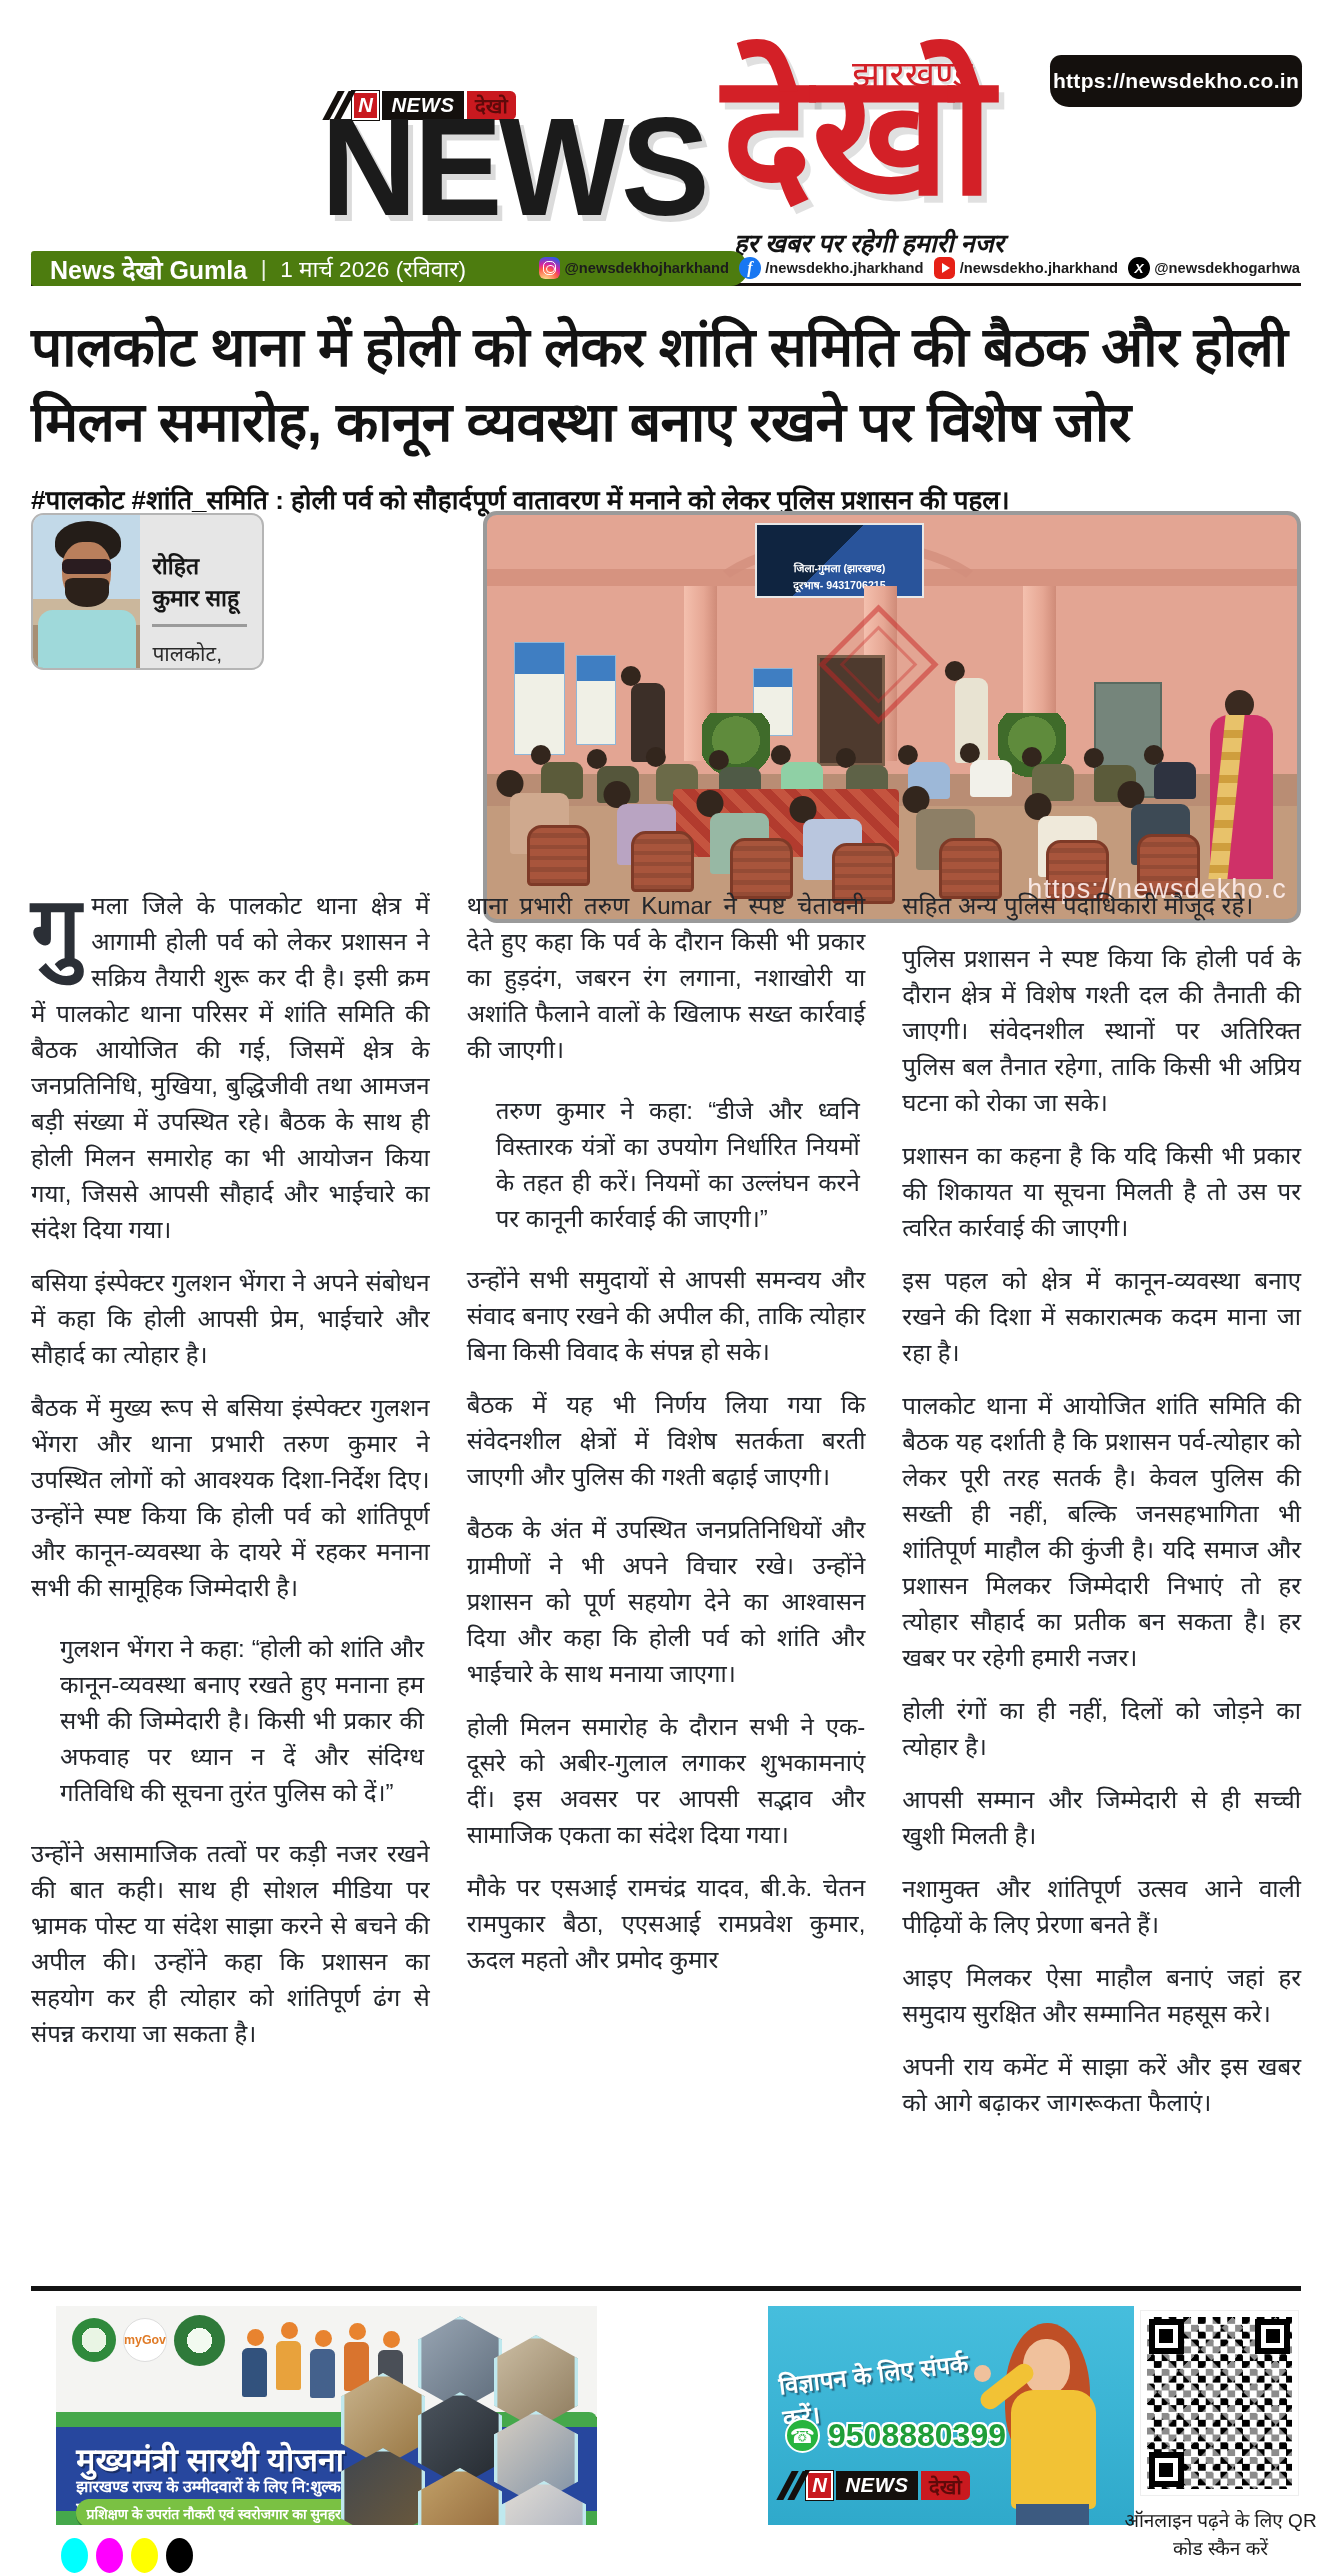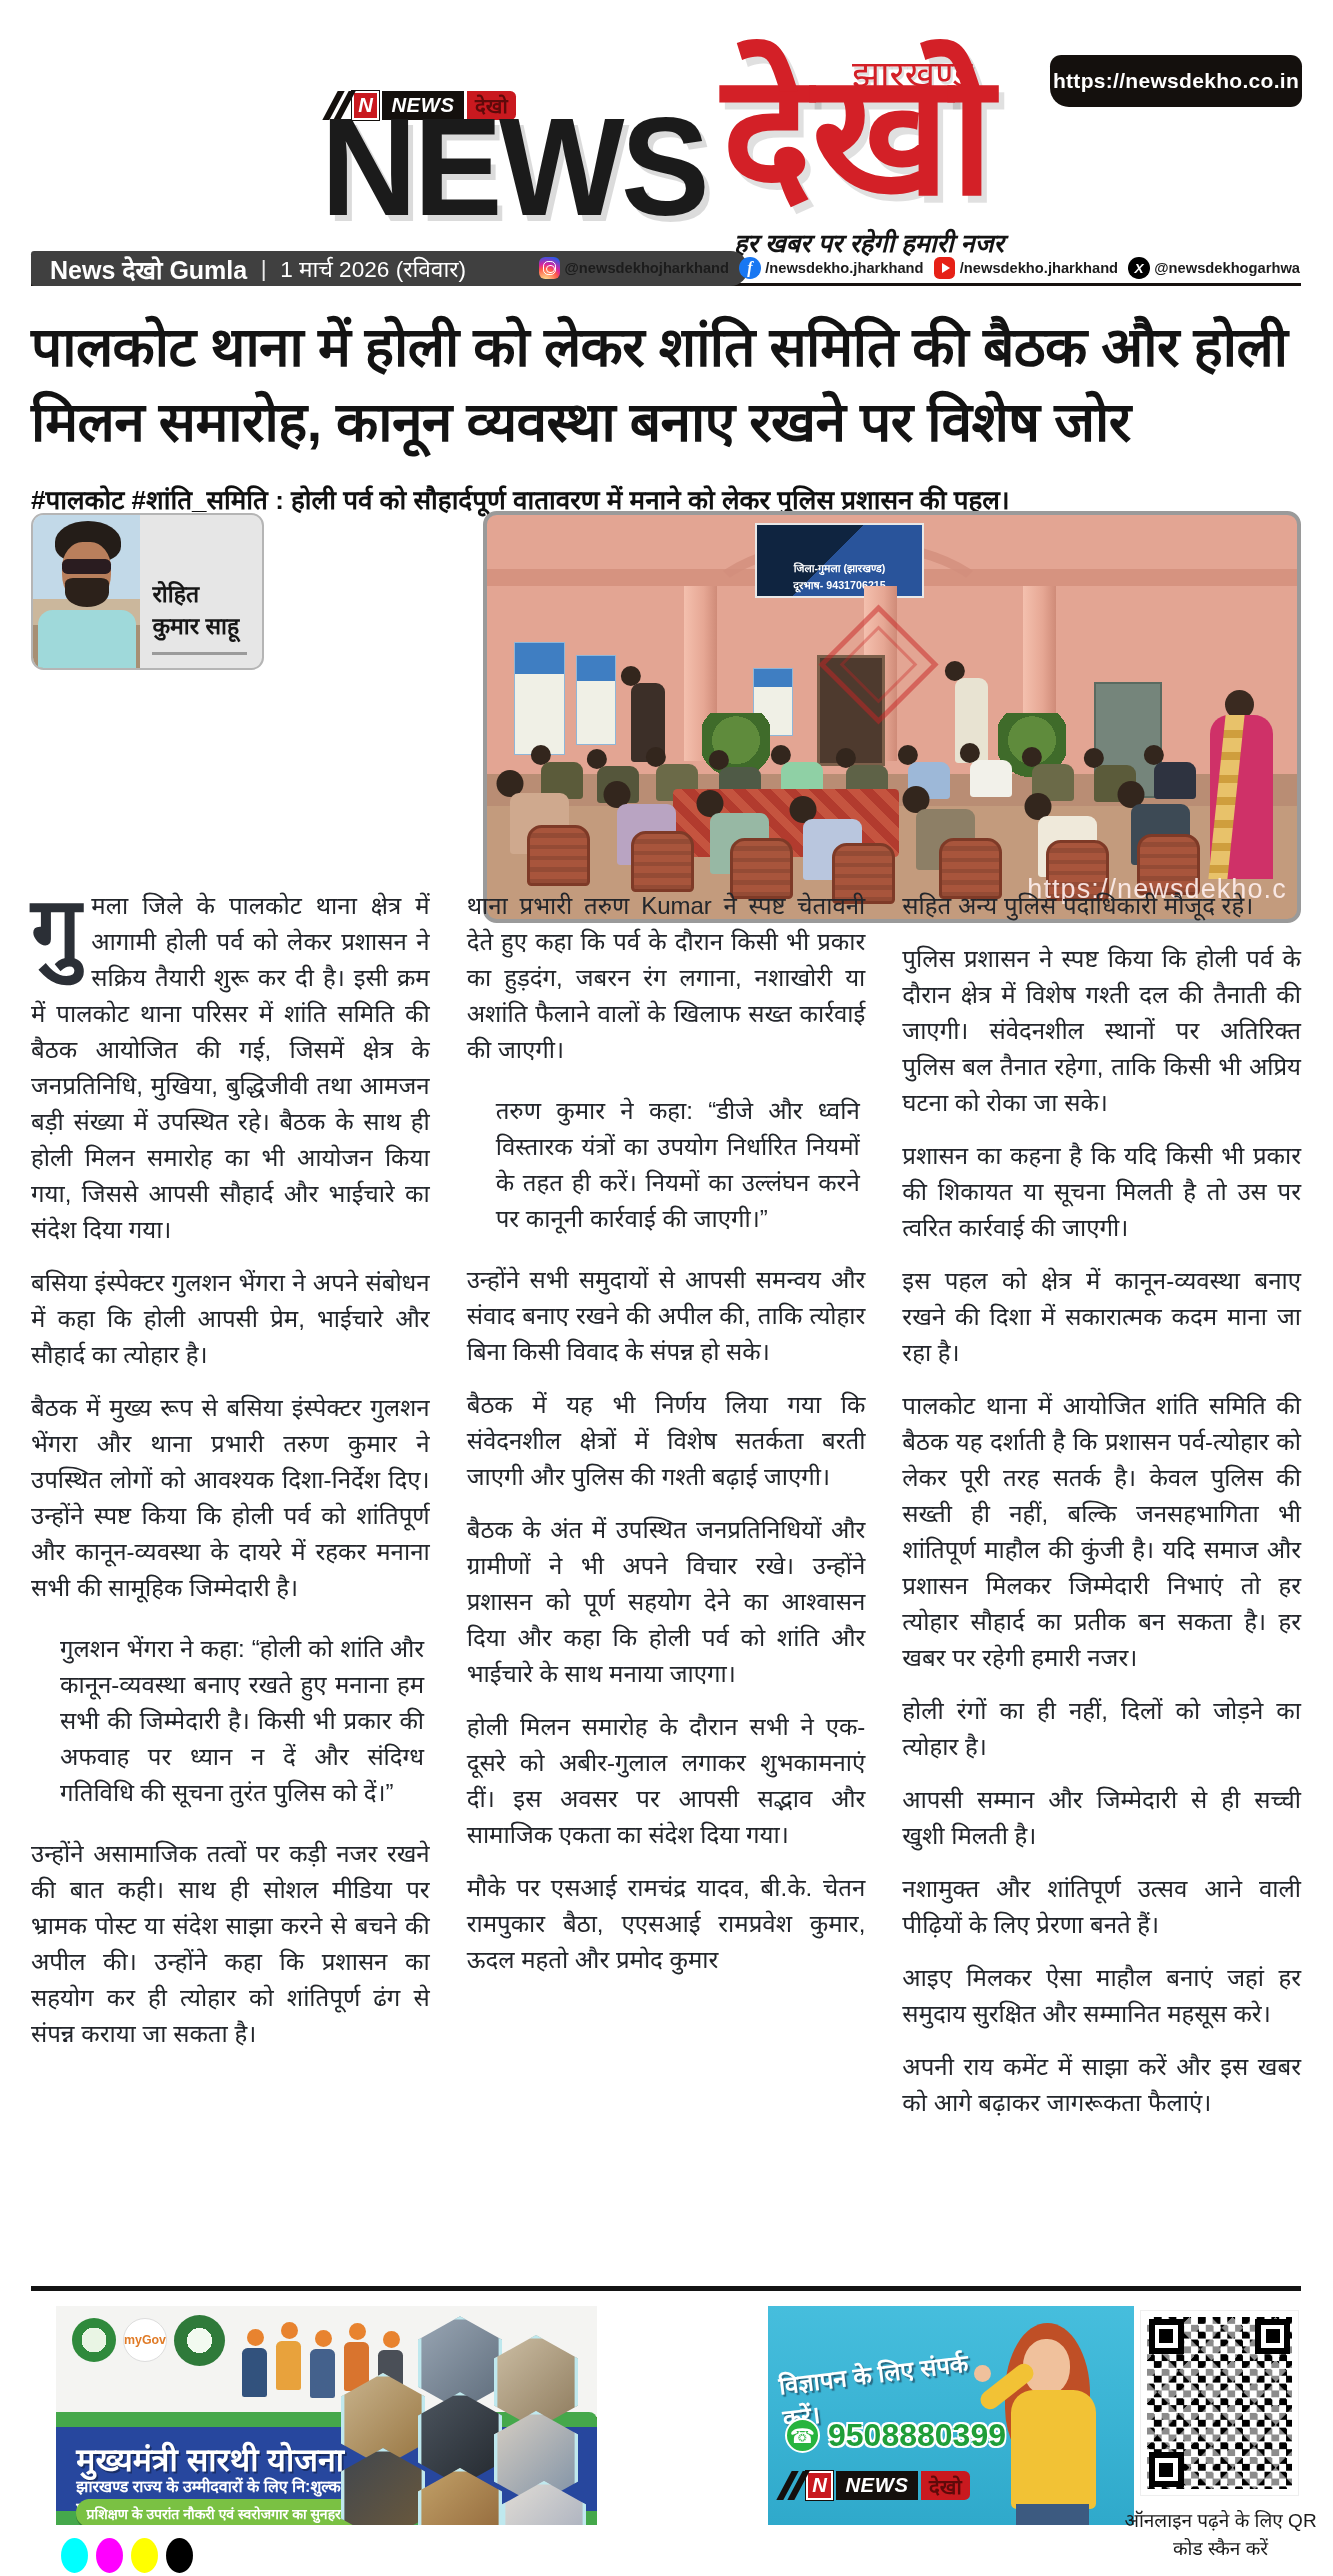--- a/index.html
+++ b/index.html
@@ -28,21 +28,21 @@
     font-weight:900; letter-spacing:-3.4px; color:#1b1b1b;
     text-shadow:5.1px 6.2px 0 rgba(0,0,0,.14); transform:scaleY(1.04); }
   .big-state { position:absolute; left:812px; top:47px; font-size:37px; font-weight:400; color:#d32027;
     text-shadow:2.3px 2.8px 0 rgba(0,0,0,.12);margin-left:40px; }
   .big-dekho { position:absolute; left:722px; top:38px; font-size:169px; line-height:1.15;
     font-weight:900; color:#d32027; text-shadow:5.6px 6.8px 0 rgba(0,0,0,.12); }
   .tagline { position:absolute; left:734px; top:225px; font-size:25.4px; font-weight:900;
     font-style:italic; color:#141414; }
 
   .edition-bar { position:absolute; left:31px; top:251px; width:717px; height:35px;
-    background:#404040; border-radius:3.4px 19px 19px 3.4px;
+    background:#4d7c0f; border-radius:3.4px 19px 19px 3.4px;
     display:flex; align-items:center; gap:13.6px; padding:0 19px; color:#fff; }
   .edition-bar .ed { font-size:25px; font-weight:bold; }
   .edition-bar .sep { font-size:22.6px; font-weight:300; opacity:.9; }
   .edition-bar .date { font-size:22.6px; font-weight:500; }
   .header-rule { position:absolute; left:31px; top:283px; width:1270px; height:3.4px; background:#17120f; }
 
   .social-row { position:absolute; right:33px; top:255px; height:26px; display:flex; align-items:center; gap:10.2px; }
   .social-item { display:flex; align-items:center; gap:4.5px; }
   .social-item .handle { font-size:14.7px; font-weight:bold; color:#1c1c1c; }
   .sicon { width:21.5px; height:21.5px; border-radius:50%; position:relative; flex:0 0 auto; }
@@ -75,21 +75,21 @@
   .author-photo .hair { position:absolute; left:21.5px; top:5.6px; width:66px; height:42px;
     background:#241d18; border-radius:50% 50% 40% 40%; }
   .author-photo .face { position:absolute; left:29px; top:27px; width:49px; height:62px;
     background:#b97f5c; border-radius:42% 42% 48% 48%; }
   .author-photo .shades { position:absolute; left:29px; top:44px; width:49px; height:14.7px;
     background:#2a1c20; border-radius:5.6px; }
   .author-photo .beard { position:absolute; left:32px; top:63px; width:44px; height:29px;
     background:#2c211a; border-radius:18% 18% 50% 50%; }
   .author-photo .shirt { position:absolute; left:4.5px; top:95px; width:98px; height:62px;
     background:#9fd9da; border-radius:14.7px 14.7px 0 0; }
-  .author-info { flex:1; padding:34px 11.3px 0 12.4px;margin-top:28px; }
+  .author-info { flex:1; padding:34px 11.3px 0 12.4px; }
   .author-name { font-size:23px; font-weight:900; color:#161616; }
   .author-divider { width:96%; height:2.8px; background:#9b9b9b; margin:11.3px 0 12.4px 0; }
   .author-loc { font-size:21px; color:#2a2a2a; }
 
   
   .main-photo { position:absolute; left:483px; top:511px; width:818px; height:412px;
     border:4px solid #9a9a9a; border-radius:13.6px; overflow:hidden;
     background:linear-gradient(180deg,#e3a593 0 64%, #b98d74 64% 72%, #c39b7d 72% 100%); }
   .mp-roof { position:absolute; left:0; top:54px; width:100%; height:17px; background:#d28e7c; opacity:.8; }
   .mp-arch { position:absolute; left:203px; top:22.6px; width:316px; height:169px; border-radius:50%;

